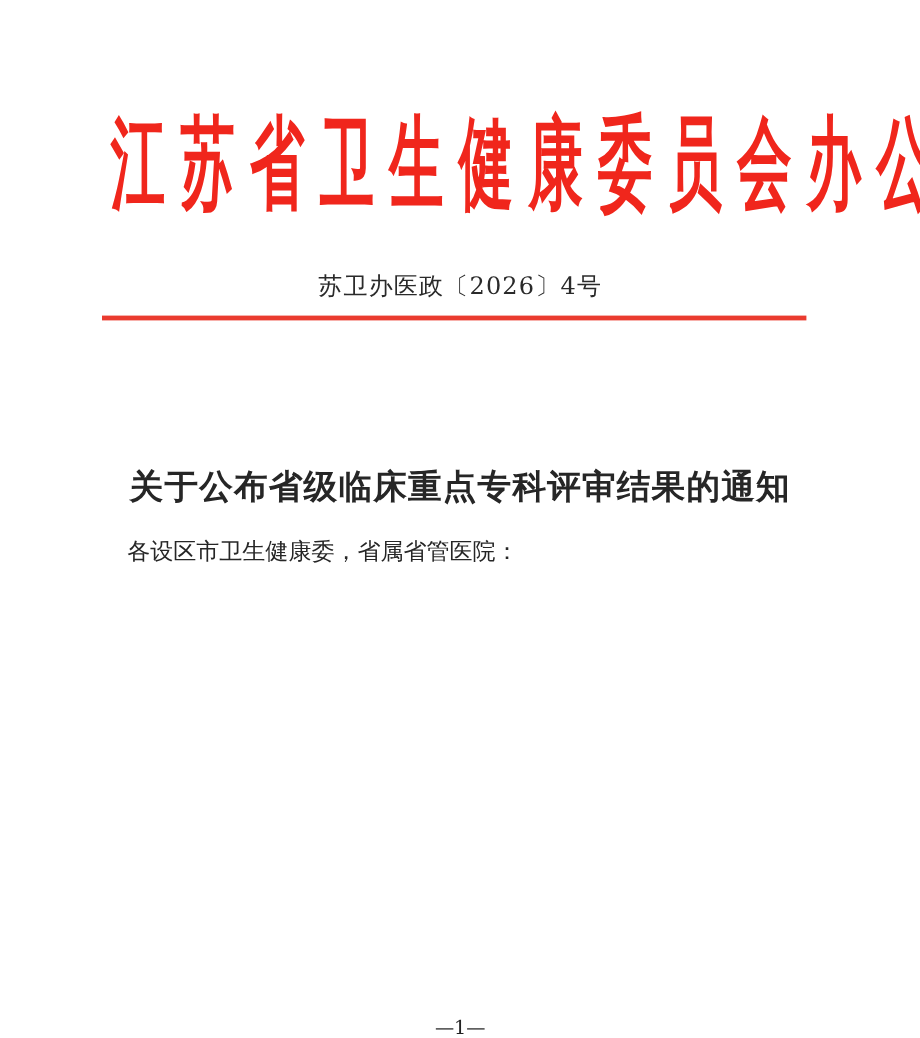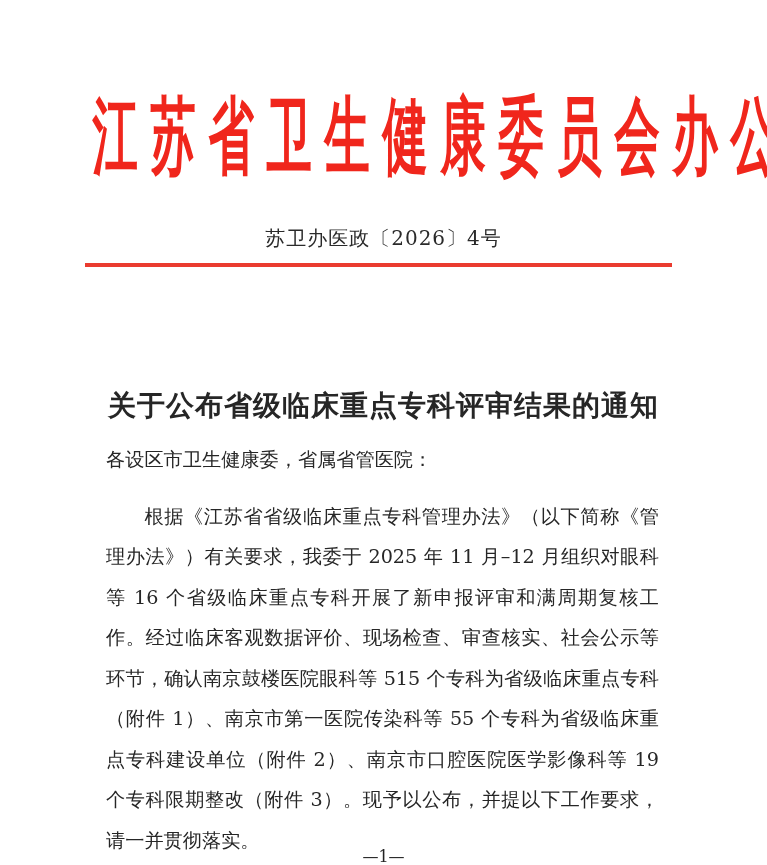--- a/index.html
+++ b/index.html
@@ -117,16 +117,15 @@
 </div>
 
 <div class="doc-number">苏卫办医政〔2026〕4号</div>
 
 <div class="red-rule"></div>
 
 <div class="doc-title">关于公布省级临床重点专科评审结果的通知</div>
 
 <div class="body-text">
   <p>各设区市卫生健康委，省属省管医院：</p>
-  <p class="indent">根据《江苏省省级临床重点专科管理办法》（以下简称《管理办法》）有关要求，我委于 2025 年 11 月–12 月组织对眼科等 16 个省级临床重点专科开展了新申报评审和满周期复核工作。经过临床客观数据评价、现场检查、审查核实、社会公示等环节，确认南京鼓楼医院眼科等 515 个专科为省级临床重点专科（附件 1）、南京市第一医院传染科等 55 个专科为省级临床重点专科建设单位（附件 2）、南京市口腔医院医学影像科等 19 个专科限期整改（附件 3）。现予以公布，并提以下工作要求，请一并贯彻落实。</p>
 </div>
 
 <div class="page-number">—1—</div>
 
 </body></html>

